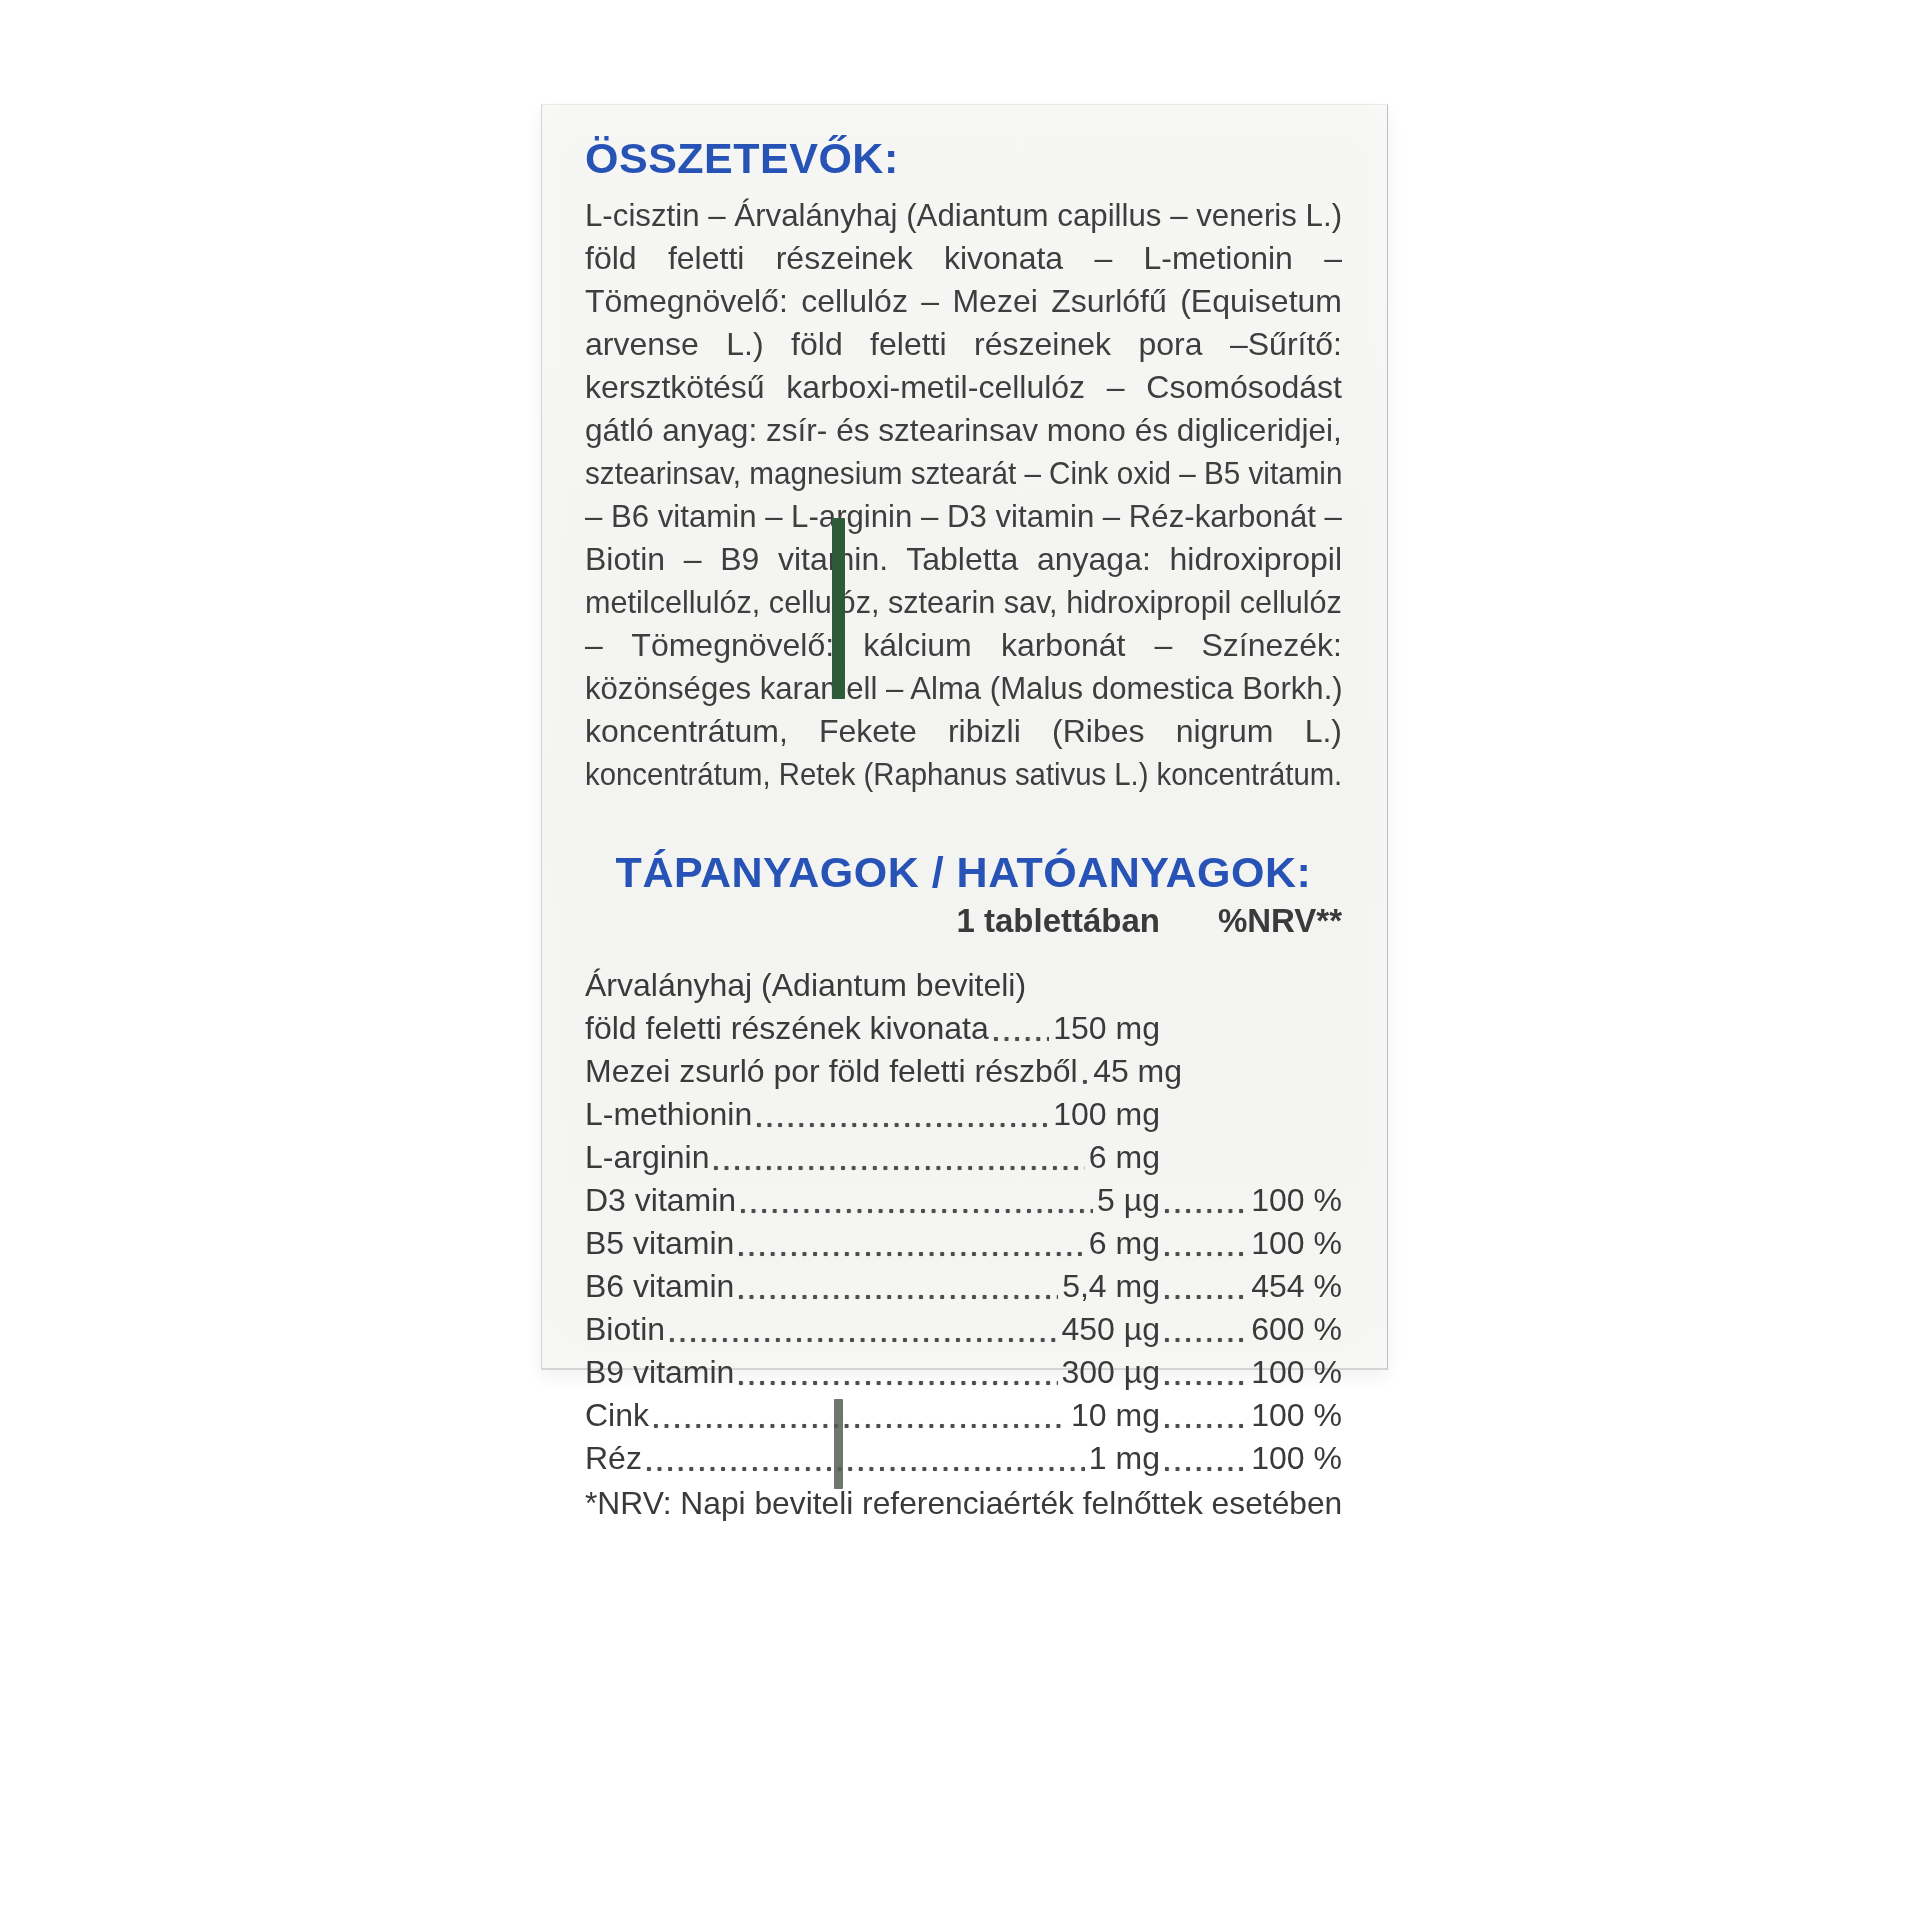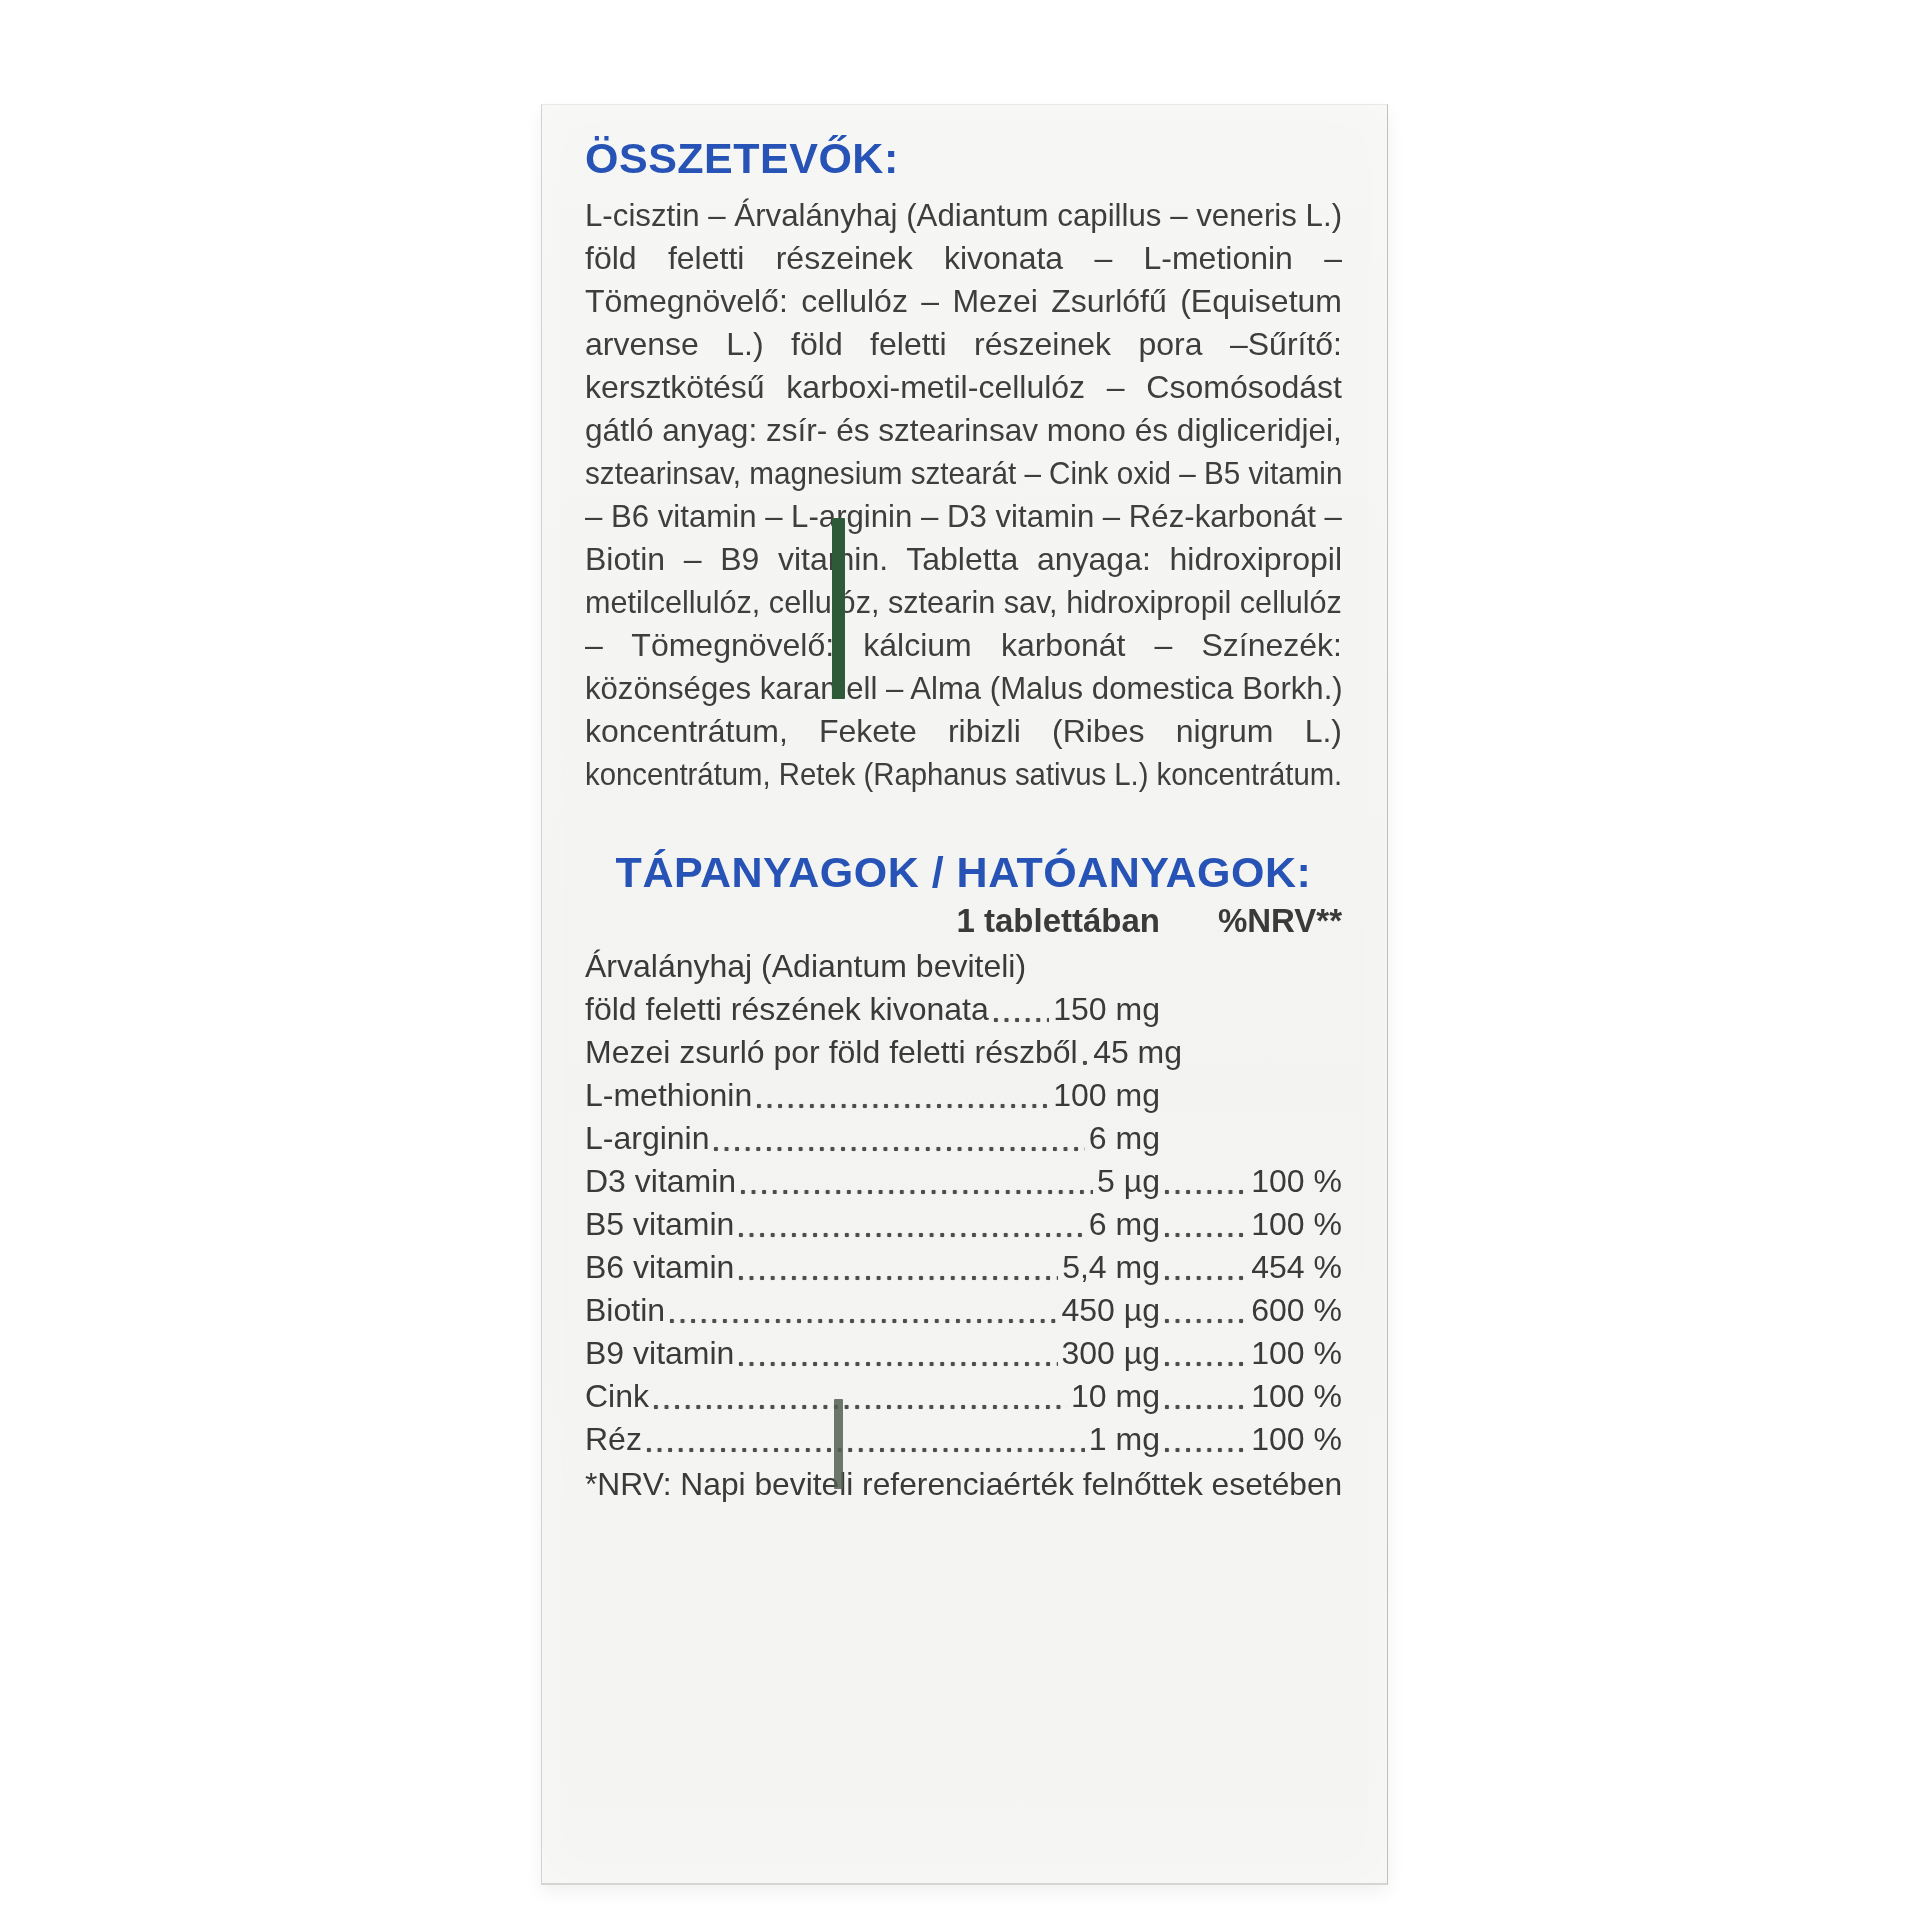--- a/index.html
+++ b/index.html
@@ -4,21 +4,21 @@
 <style>
   html,body{margin:0;padding:0;}
   body{
     width:1931px;height:1931px;position:relative;
     background:#ffffff;
     font-family:"Liberation Sans", sans-serif;
     color:#3e3e3e;
     overflow:hidden;
   }
   .panel{
-    position:absolute;left:541px;top:104px;width:847px;height:1781px;
+    position:absolute;left:541px;top:104px;width:847px;height:1266px;
     box-sizing:border-box;
     background:linear-gradient(180deg,#f6f6f4 0%,#f3f3f1 55%,#f5f5f3 100%);
     border-left:1.9px solid #d2d2d0;
     border-right:1.9px solid #bfbfbd;
     border-top:1px solid #e8e8e6;
     border-bottom:2.9px solid #d5d5d3;
     box-shadow:0 7.7px 17.4px rgba(0,0,0,0.06), inset 0 0 58px rgba(255,255,255,0.35);
     padding:29px 45px 0 43px;
   }
   .green-strip-1{
@@ -32,21 +32,21 @@
   .h-blue{
     color:#2653b5;font-weight:bold;font-size:43px;line-height:48px;
     letter-spacing:0.5px;margin:0 0 11.6px 0;
   }
   .ing-lines{font-size:32px;line-height:43px;color:#3e3e3e;}
   .jline{text-align:justify;text-align-last:justify;}
   .jline-last{text-align:left;}
   .nut-head{margin-top:52px;margin-bottom:3.9px;text-align:center;}
   .colhead{
     display:flex;justify-content:flex-end;font-weight:bold;
-    font-size:33px;line-height:44px;color:#3a3a3a;margin-bottom:2px;align-items:flex-end;
+    font-size:33px;line-height:44px;color:#3a3a3a;margin-bottom:21px;align-items:flex-end;
   }
   .ch2{width:182px;text-align:right;}
   .nut-table{font-size:32px;line-height:43px;color:#3a3a3a;}
   .row{display:flex;}
   .row .name{white-space:nowrap;}
   .leader{
     flex:1;align-self:flex-end;height:5.8px;margin:0 3.9px 8.7px 3.9px;
     background-image:radial-gradient(circle at 2.9px 2.9px,#4c4c4c 2px,transparent 2.5px);
     background-size:10.6px 5.8px;background-repeat:repeat-x;background-position:left bottom;
     min-width:7.7px;

